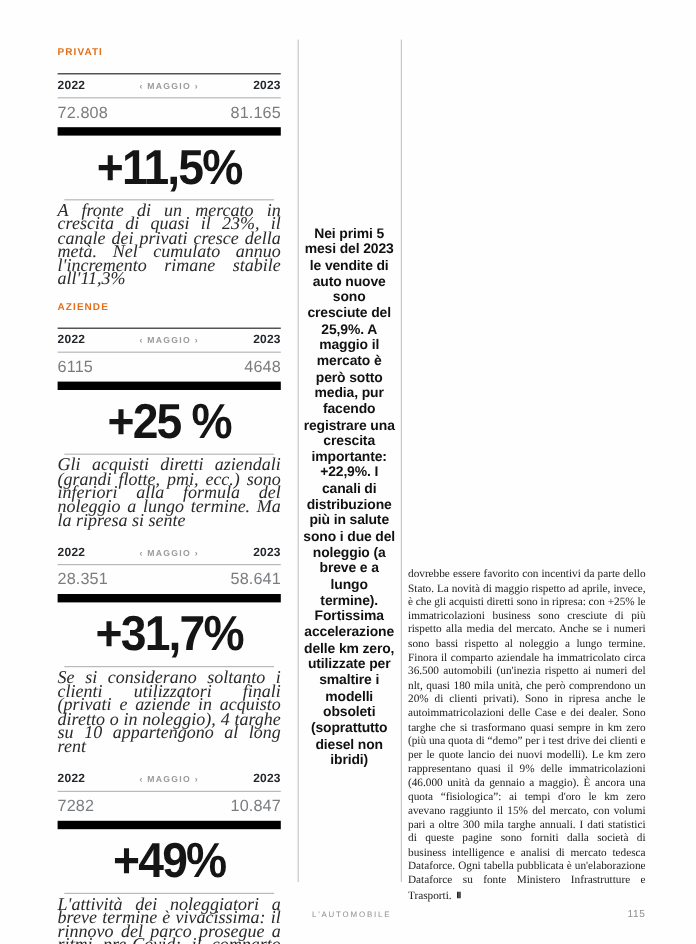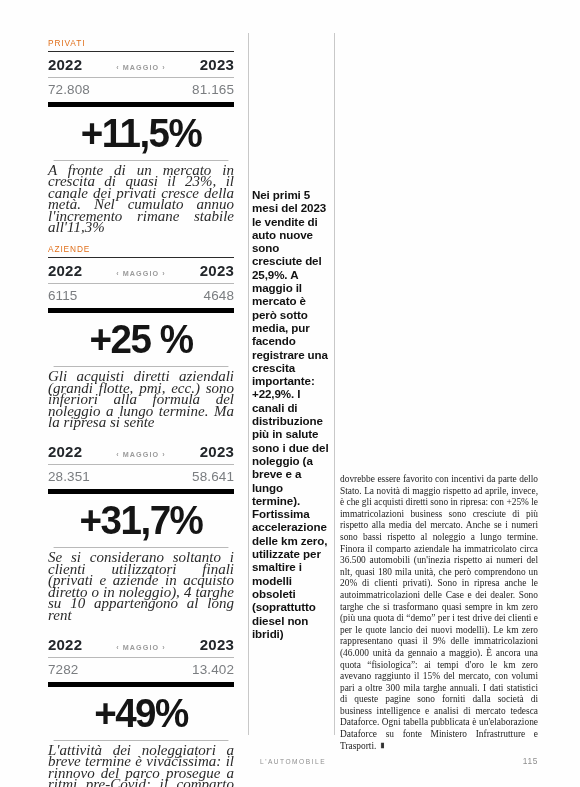--- a/index.html
+++ b/index.html
@@ -37,56 +37,56 @@
     left: 48px;
     top: 38px;
     width: 186px;
   }
 
   .block { margin-bottom: 11px; }
 
   .block-title {
     color: #e0701c;
     font-size: 8.3px;
-    font-weight: normal;
+    font-weight: bold;
     letter-spacing: 0.9px;
     text-transform: uppercase;
     line-height: 11px;
-    padding-bottom: 2px;
+    padding-bottom: 12px;
     border-bottom: 1.3px solid #2b2b2b;
     font-family: "Liberation Sans", sans-serif;
   }
 
   .row-head {
     display: flex;
     align-items: baseline;
     justify-content: space-between;
     padding: 4px 0 4px 0;
     border-bottom: 1px solid #b9b9b9;
   }
   .row-head .yr {
-    font-size: 15px;
+    font-size: 10px;
     font-weight: bold;
     color: #23272b;
     letter-spacing: 0.2px;
   }
   .row-head .month {
     font-size: 7.2px;
     font-weight: bold;
     color: #9b9b9b;
     letter-spacing: 1.1px;
   }
   .row-head .month .arrow { padding: 0 3px; font-weight: bold; }
 
   .row-vals {
     display: flex;
     align-items: center;
     justify-content: space-between;
     padding: 4px 0 5px 0;
-    border-bottom: 5px solid #000000;
+    border-bottom: 7px solid #000000;
   }
   .row-vals .v {
     font-size: 13.5px;
     color: #7a7d80;
     letter-spacing: 0.1px;
     font-family: "Liberation Sans", sans-serif;
   }
 
   .bignum {
     text-align: center;
@@ -110,21 +110,21 @@
     padding-top: 4px;
     text-align: justify;
   }
 
   
   .col-center {
     position: absolute;
     left: 252px;
     top: 188px;
     width: 78px;
-    text-align: left;
+    text-align: center;
     font-family: "Liberation Sans", sans-serif;
     font-weight: bold;
     font-size: 11.6px;
     line-height: 13.3px;
     color: #111111;
     letter-spacing: -0.1px;
   }
 
   
   .col-right {
@@ -148,21 +148,21 @@
     margin-left: 4px;
   }
 
   
   .footer {
     position: absolute;
     left: 260px;
     right: 42px;
     top: 756px;
     display: flex;
-    align-items: center;
+    align-items: flex-end;
     justify-content: space-between;
   }
   .footer .brand {
     font-size: 6.6px;
     letter-spacing: 1.5px;
     color: #8e8e8e;
     font-weight: normal;
   }
   .footer .pageno {
     font-size: 8.4px;
@@ -225,21 +225,21 @@
     </div>
 
     <div class="block">
       <div class="row-head">
         <span class="yr">2022</span>
         <span class="month"><span class="arrow">‹</span><span>MAGGIO</span><span class="arrow">›</span></span>
         <span class="yr">2023</span>
       </div>
       <div class="row-vals">
         <span class="v">7282</span>
-        <span class="v">13.402</span>
+        <span class="v">10.847</span>
       </div>
       <div class="bignum">+49%</div>
       <div class="caption">L'attività dei noleggiatori a breve termine è vivacissima: il rinnovo del parco prosegue a ritmi pre-Covid: il comparto sembra ormai uscito dalla crisi</div>
     </div>
 
     <div class="block">
       <div class="block-title">AUTOIMMATRICOLAZIONI</div>
       <div class="row-head">
         <span class="yr">2022</span>
         <span class="month"><span class="arrow">‹</span><span>MAGGIO</span><span class="arrow">›</span></span>

